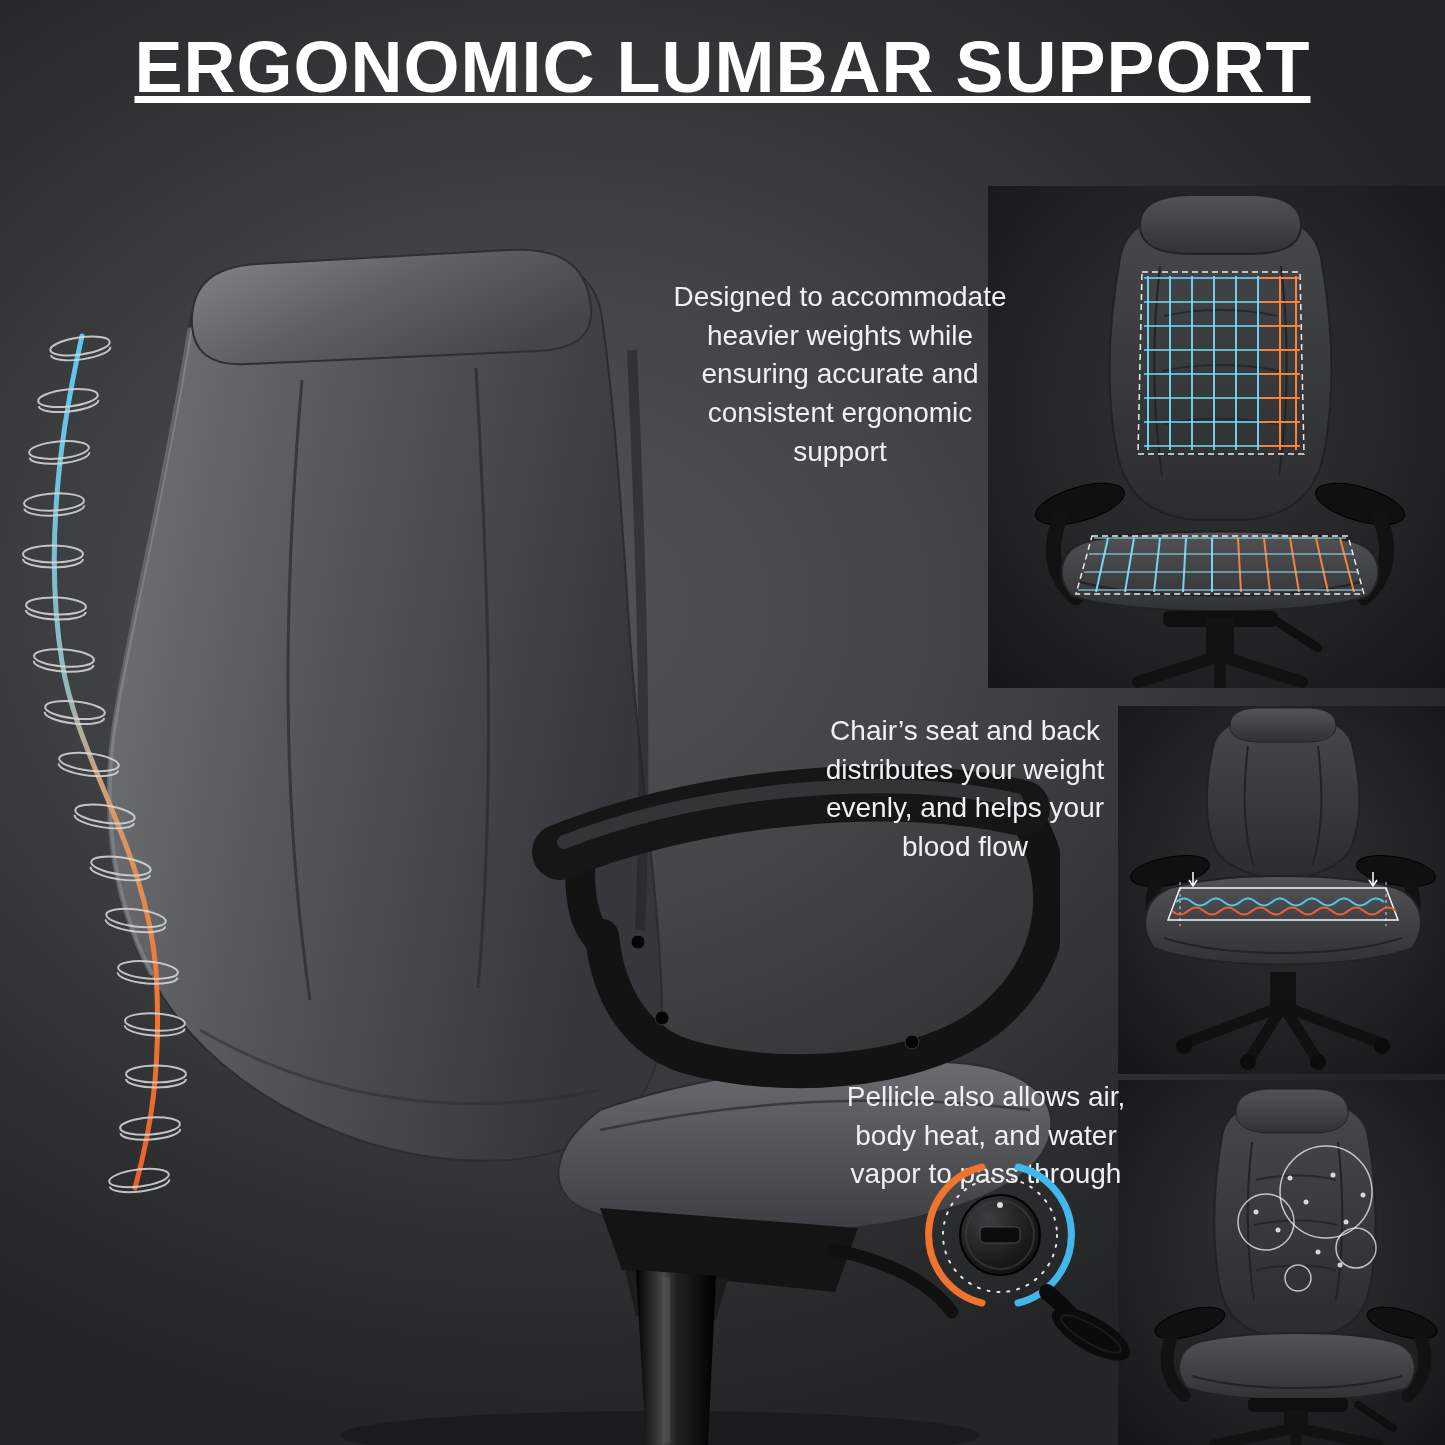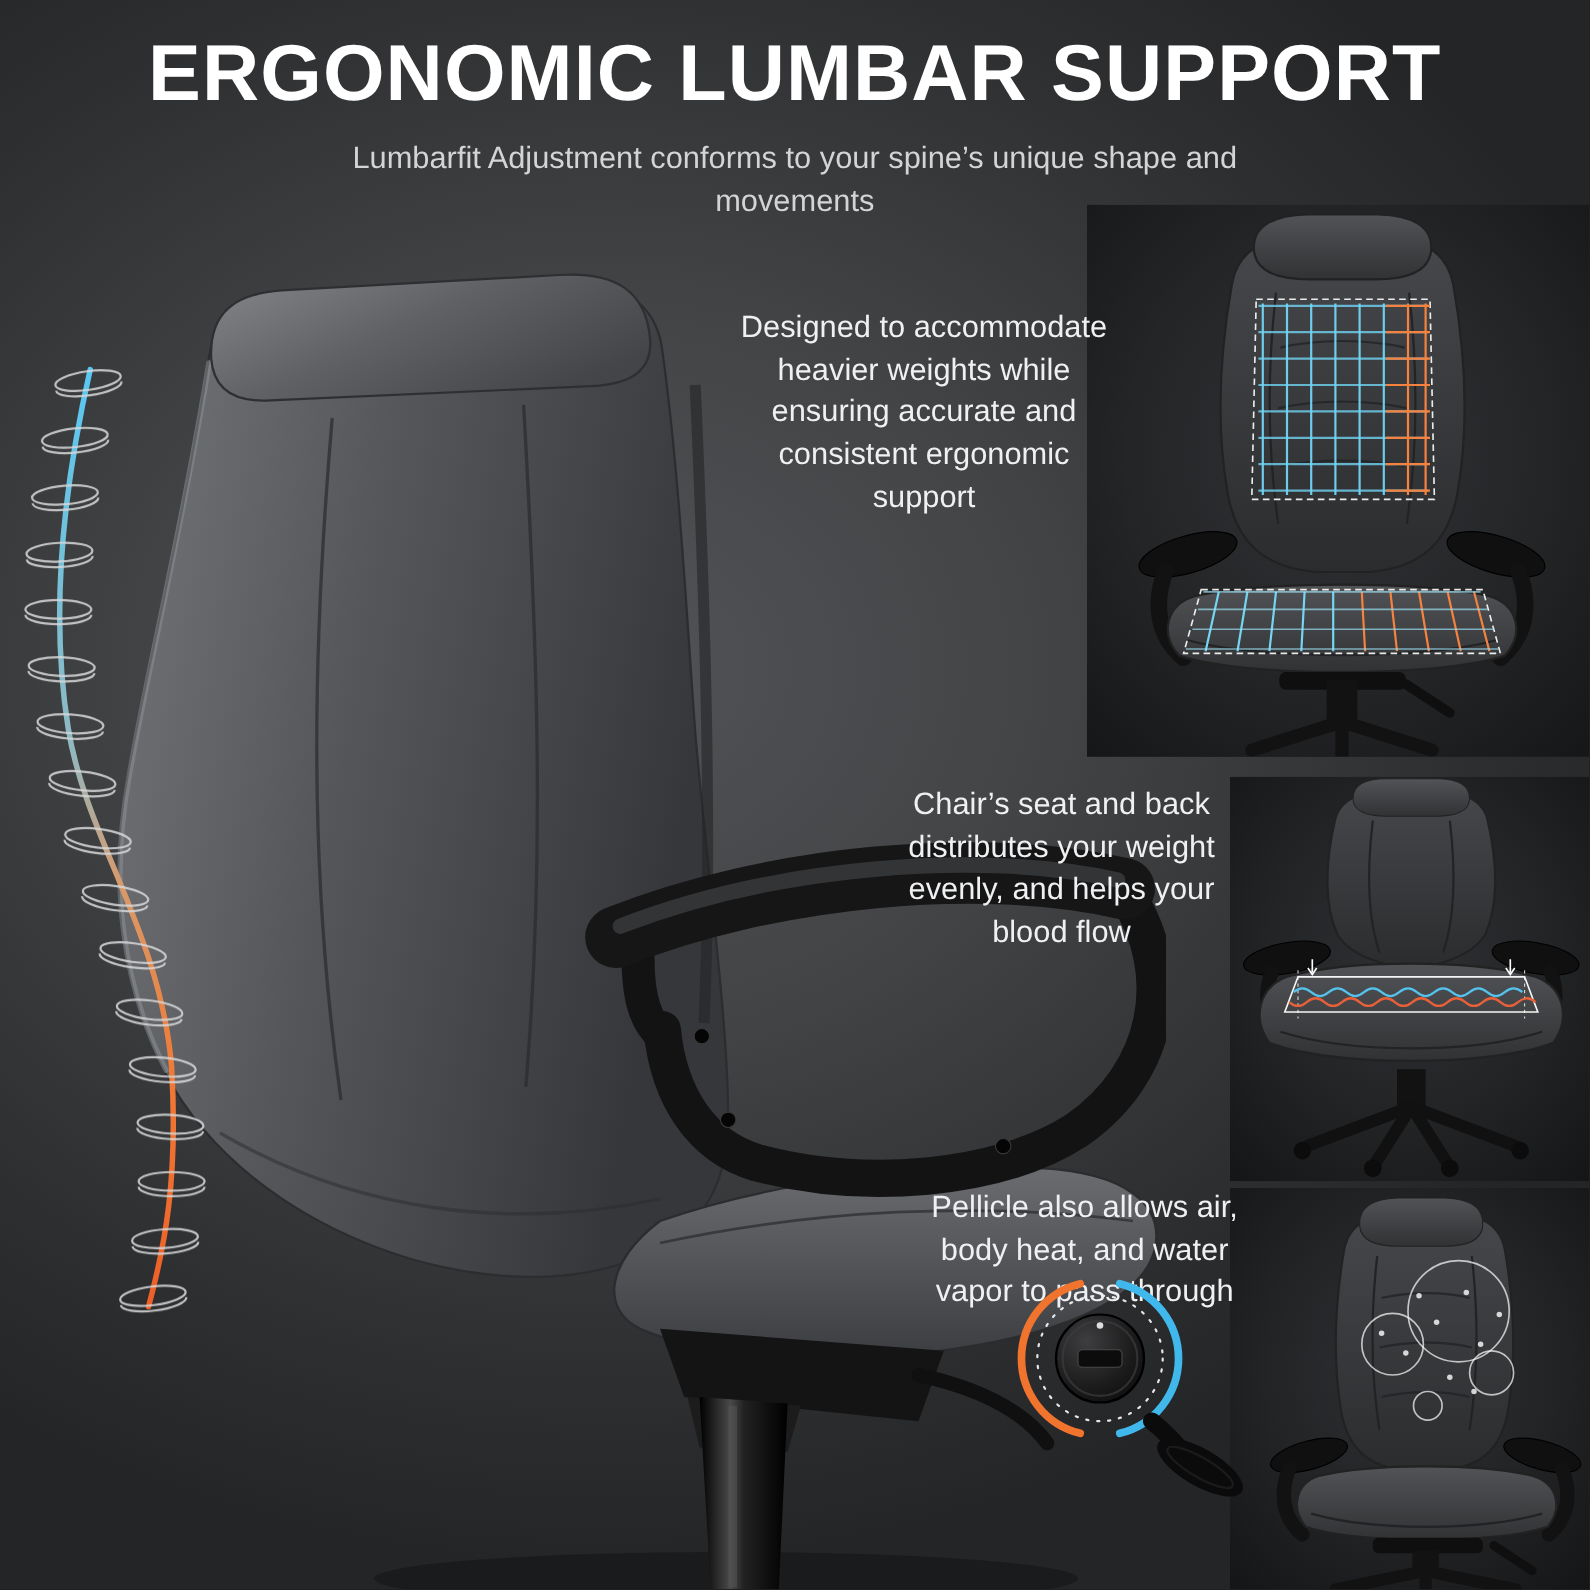--- a/index.html
+++ b/index.html
@@ -3,21 +3,21 @@
 <meta charset="utf-8">
 <style>
   html,body{margin:0;padding:0;background:#202123;}
   .canvas{
     position:relative;width:1445px;height:1445px;overflow:hidden;
     font-family:"Liberation Sans",sans-serif;
     background:radial-gradient(1000px 820px at 38% 42%, #525356 0%, #434446 40%, #2e2f31 78%, #242527 100%);
   }
   .title{
     position:absolute;top:26px;left:0;width:100%;text-align:center;
-    color:#ffffff;font-size:72px;font-weight:bold;letter-spacing:1px;margin:0;
+    color:#ffffff;font-size:72px;font-weight:bold;letter-spacing:1px;margin:0;text-decoration:underline;
   }
   .subtitle{
     position:absolute;top:124px;left:50%;transform:translateX(-50%);
     width:840px;text-align:center;color:#d3d4d5;font-size:28px;line-height:1.4;margin:0;
   }
   .callout{
     position:absolute;color:#eef0f2;font-size:28px;line-height:1.38;
     text-align:center;z-index:6;margin:0;
   }
   .callout-1{left:672px;top:278px;width:336px;}
@@ -31,21 +31,20 @@
   .inset-2{left:1118px;top:706px;width:327px;height:368px;}
   .inset-3{left:1118px;top:1080px;width:327px;height:365px;}
   .inset svg, .spine svg, .main-chair svg, .gauge svg{display:block;width:100%;height:100%;}
 </style>
 </head>
 <body>
 
 <div class="canvas">
 
   <h1 class="title">ERGONOMIC LUMBAR SUPPORT</h1>
-  <p class="subtitle">Lumbarfit Adjustment conforms to your spine’s unique shape and movements</p>
 
   <div class="spine">
     <svg viewBox="0 0 210 880">
       <defs>
         <linearGradient id="sg" x1="0" y1="0" x2="0" y2="1">
           <stop offset="0" stop-color="#58c8f2"></stop>
           <stop offset="0.4" stop-color="#8fb9c2"></stop>
           <stop offset="0.55" stop-color="#d99a6a"></stop>
           <stop offset="0.75" stop-color="#f07a36"></stop>
           <stop offset="1" stop-color="#ec5f28"></stop>

